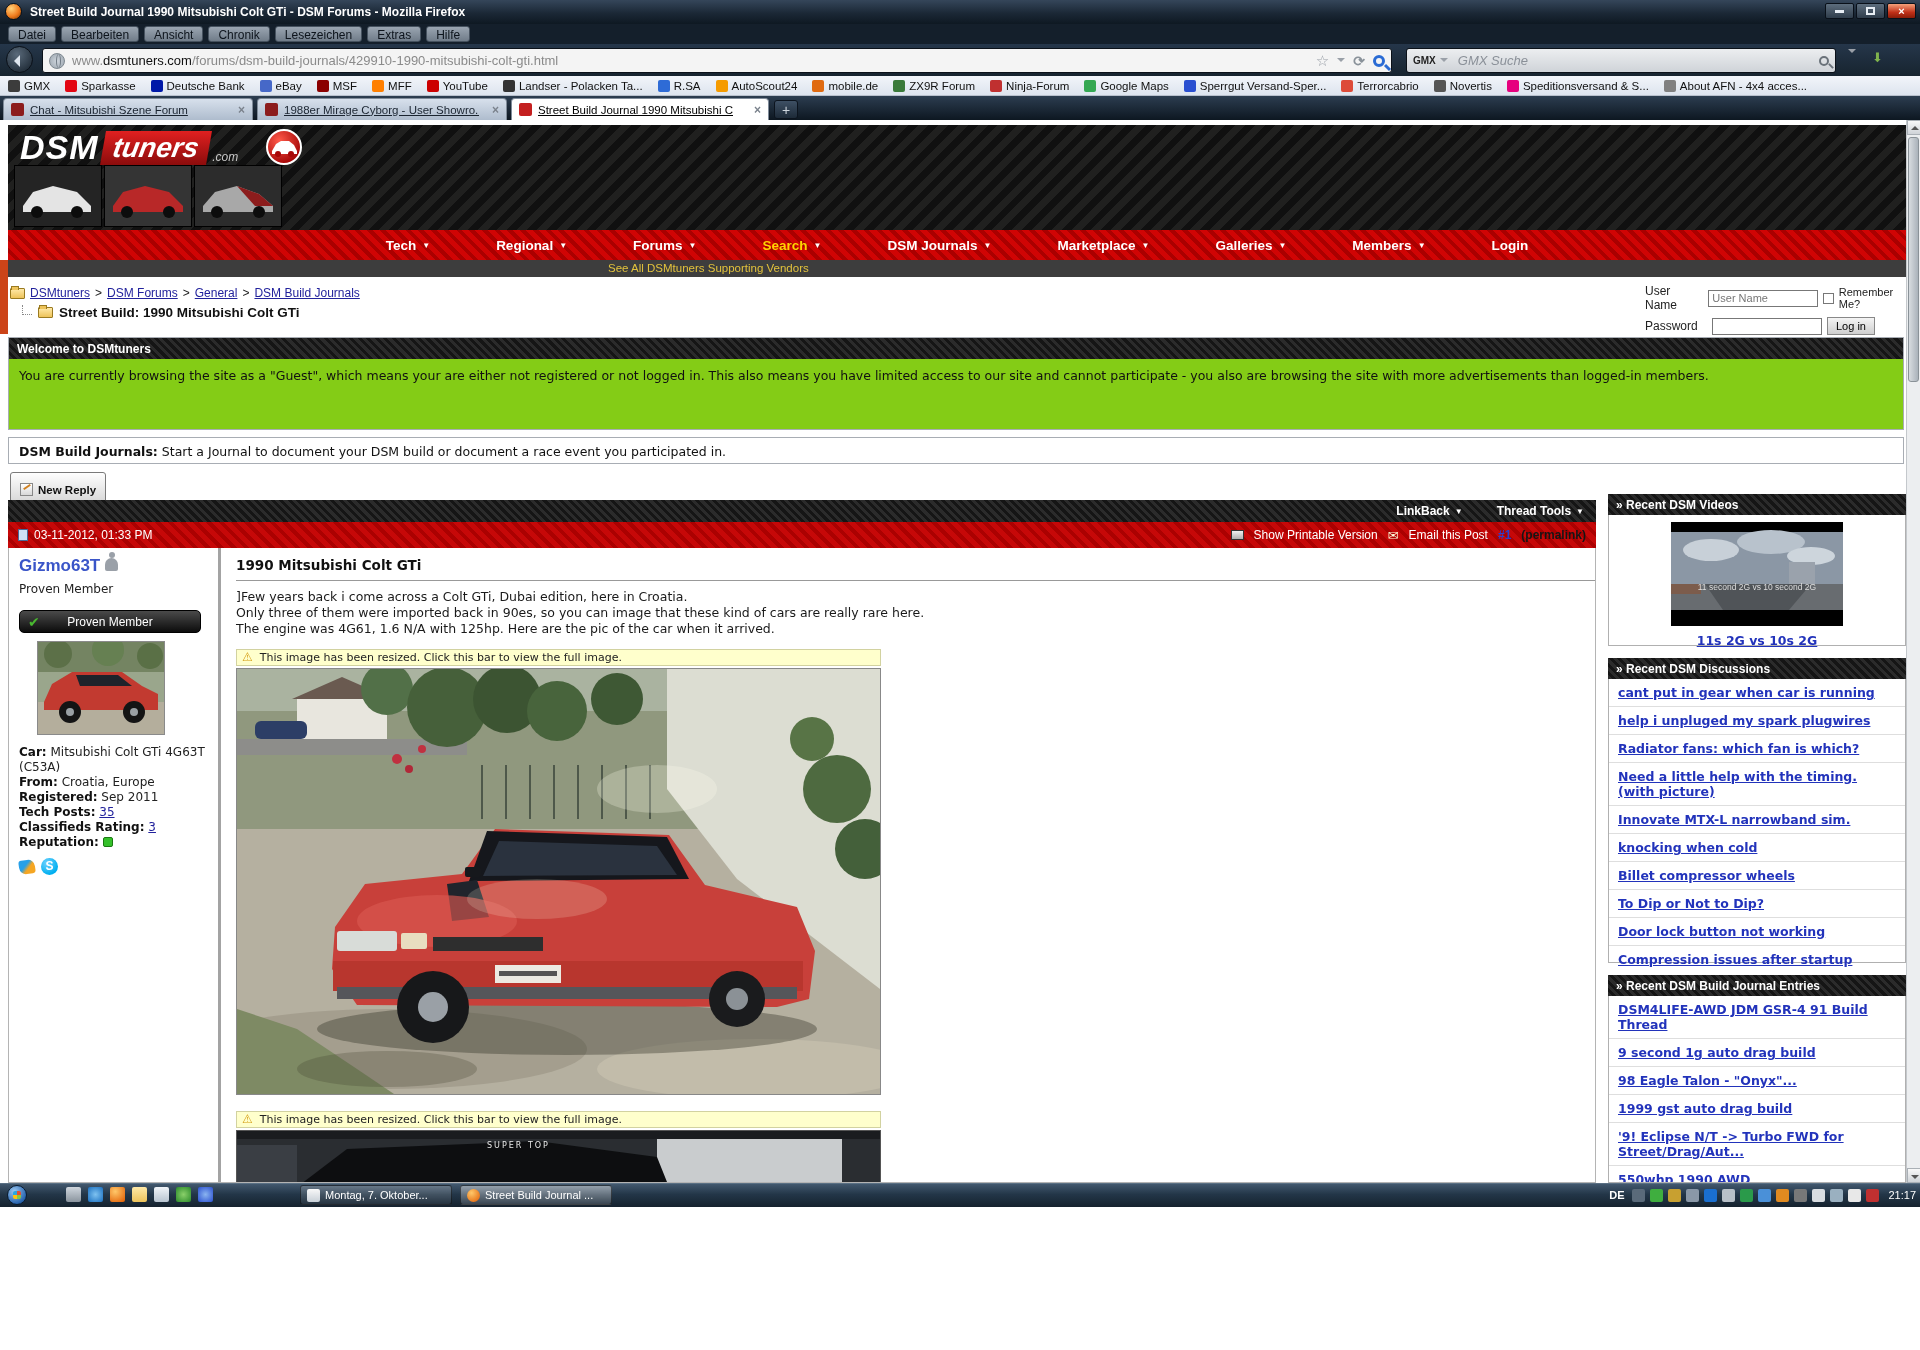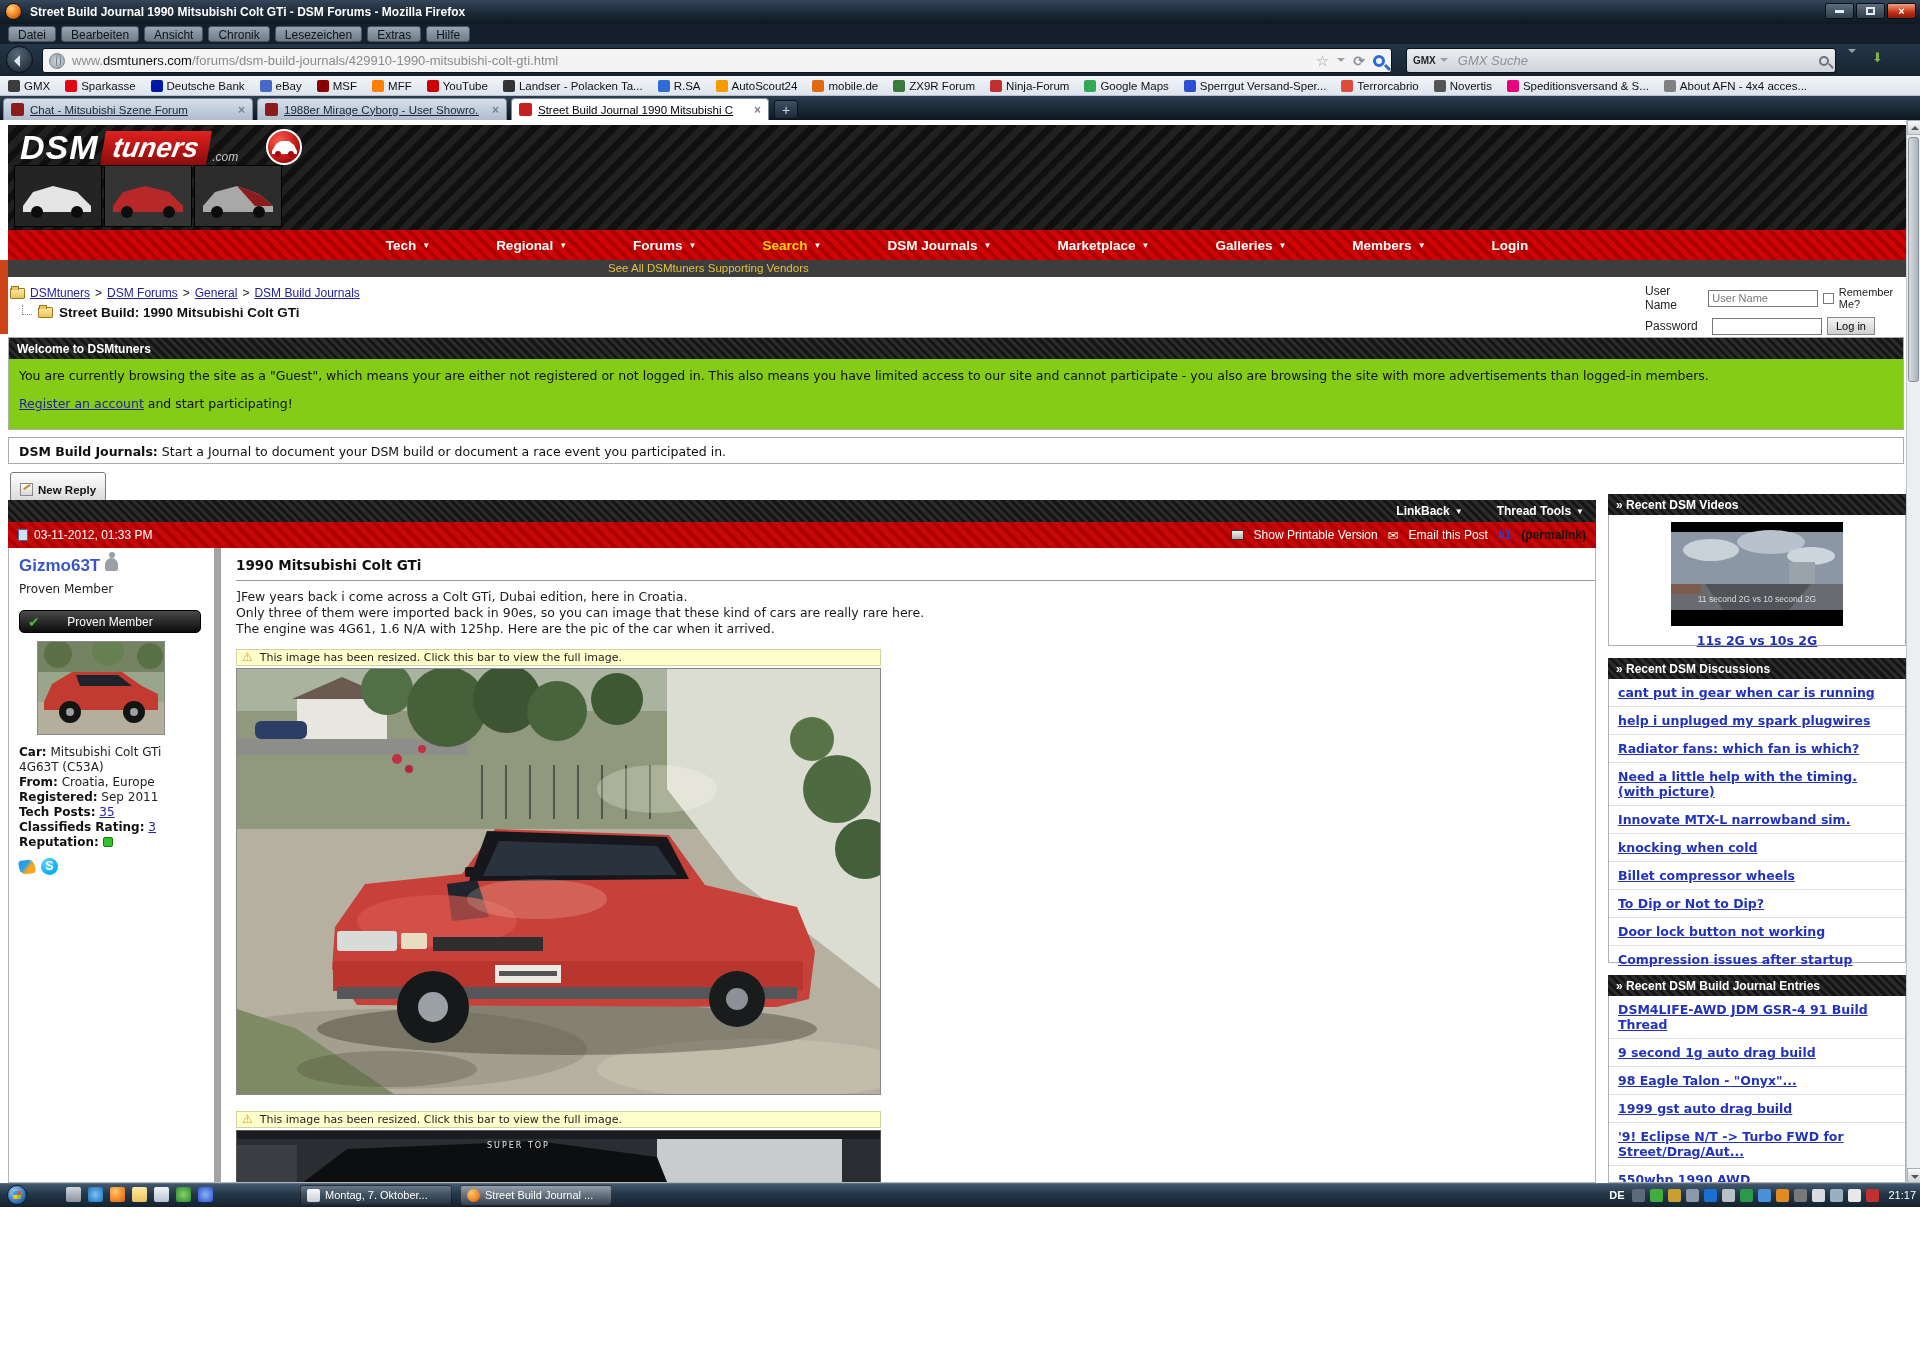--- a/index.html
+++ b/index.html
@@ -137,21 +137,21 @@
     background:repeating-linear-gradient(45deg,#c60808 0 5px,#ab0101 5px 9px);
     display:flex; align-items:center; padding:0 10px; color:#fff; font-size:12px; }
   .page-icon { width:10px; height:12px; background:#cfe0f4; border:1px solid #4a6a9a; margin-right:6px; }
   .ph-right { margin-left:auto; display:flex; align-items:center; gap:10px; }
   .print-icon { width:13px; height:10px; background:linear-gradient(#f0f0f0,#b0b0b0); border:1px solid #333; }
   .mail-icon { color:#ffd; font-size:13px; }
   .post-num { color:#2b3fd0; font-weight:bold; }
   .permalink { color:#151515; font-weight:bold; }
 
   .post-box { left:8px; top:548px; width:1588px; height:635px; background:#fff; border:1px solid #b4b4b4; border-top:none; overflow:hidden; }
-  .user-col { position:absolute; left:0; top:0; width:212px; height:635px; border-right:7px solid #a3a3a3; padding:8px 10px; }
+  .user-col { position:absolute; left:0; top:0; width:212px; height:635px; border-right:3px solid #a3a3a3; padding:8px 10px; }
   .username { font-size:17px; font-weight:bold; color:#3a55c8; display:inline; }
   .user-sil { display:inline-block; width:13px; height:13px; border-radius:50% 50% 2px 2px; background:#9aa0a8; margin-left:5px; position:relative; }
   .user-sil:before { content:""; position:absolute; left:3.5px; top:-6px; width:6px; height:6px; border-radius:50%; background:#9aa0a8; }
   .usertitle { font-size:12px; color:#222; margin-top:6px; font-family:"DejaVu Sans",sans-serif; }
   .badge { margin-top:14px; width:182px; height:23px; border-radius:5px; border:1px solid #000;
     background:linear-gradient(#4a4a4a,#0c0c0c); color:#fff; font-size:12px; display:flex; align-items:center; justify-content:center; gap:8px; position:relative; }
   .badge .chk { color:#49b830; font-size:14px; position:absolute; left:8px; }
   .avatar { margin-top:8px; margin-left:18px; width:128px; height:94px; border:1px solid #8a8a8a; }
   .user-info { margin-top:10px; font-size:12px; color:#222; line-height:15px; font-family:"DejaVu Sans",sans-serif; }
   .ui-label { font-weight:bold; color:#111; }
@@ -171,21 +171,21 @@
   .photo1 { margin-top:2px; width:645px; height:427px; border:1px solid #888; overflow:hidden; }
   .resize-bar2 { margin-top:16px; }
   .photo2 { margin-top:2px; width:645px; height:60px; border:1px solid #555; overflow:hidden; position:relative; }
   .photo2-text { position:absolute; left:250px; top:10px; color:#e8e8e8; font-size:8px; letter-spacing:2px; }
 
   
   .sb-header { left:1608px; width:298px; }
   .sb-box { left:1608px; width:298px; background:#fff; border:1px solid #b0b0b0; border-top:none; }
   .video-wrap { padding-top:7px; text-align:center; }
   .video-thumb { display:inline-block; width:172px; height:104px; position:relative; }
-  .video-caption { position:absolute; left:0; right:0; top:72px; color:#ddd; font-size:8.5px; text-align:center; }
+  .video-caption { position:absolute; left:0; right:0; top:60px; color:#ddd; font-size:8.5px; text-align:center; }
   .video-link { display:block; text-align:center; margin-top:3px; font-size:12.5px; font-weight:bold; color:#2233bb; text-decoration:underline; font-family:"DejaVu Sans",sans-serif; }
   .sb-item { padding:6px 9px; border-bottom:1px solid #dedede; font-size:12.5px; font-weight:bold;
     color:#2233bb; text-decoration:underline; font-family:"DejaVu Sans",sans-serif; line-height:15px; }
   .sb-item:last-child { border-bottom:none; }
 
   
   .scrollbar { left:1906px; top:120px; width:14px; height:1063px; background:#eceef0; border-left:1px solid #c4c8cc; }
   .sb-btn { position:absolute; left:0; width:14px; height:15px; background:linear-gradient(#f8f8f8,#cfd3d8); border:1px solid #aab0b6; }
   .sb-btn .tri-up { position:absolute; left:3px; top:5px; width:0; height:0; border:4px solid transparent; border-bottom-color:#555; border-top-width:0; }
   .sb-btn .tri-dn { position:absolute; left:3px; top:6px; width:0; height:0; border:4px solid transparent; border-top-color:#555; border-bottom-width:0; }
@@ -472,23 +472,20 @@
       <span class="login-label">Password</span>
       <input class="login-input" style="">
       <button class="login-btn">Log in</button>
     </div>
   </div>
 
   <div class="abs panel welcome-box">
     <div class="panel-header carbon">Welcome to DSMtuners</div>
     <div class="welcome-body">
       <div>You are currently browsing the site as a "Guest", which means your are either not registered or not logged in. This also means you have limited access to our site and cannot participate - you also are browsing the site with more advertisements than logged-in members.</div>
-      <div class="register-line">
-        <span class="reg-link">Register an account</span><span> and start participating!</span>
-      </div>
     </div>
   </div>
 
   <div class="abs note-box">
     <span class="note-bold">DSM Build Journals:</span><span> Start a Journal to document your DSM build or document a race event you participated in.</span>
   </div>
 
   <div class="abs new-reply">
     <span class="nr-icon"></span>
     <span>New Reply</span>

